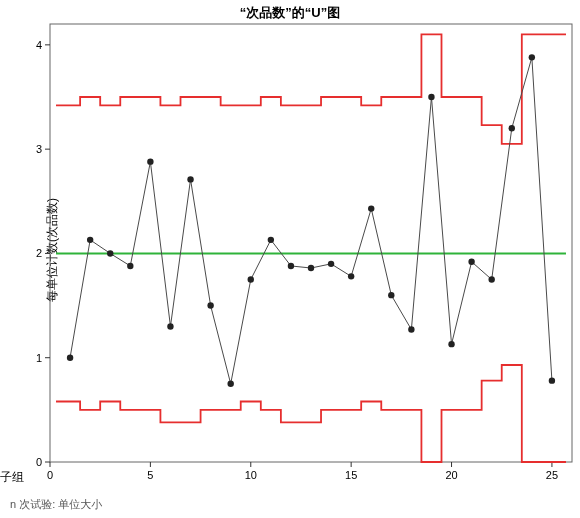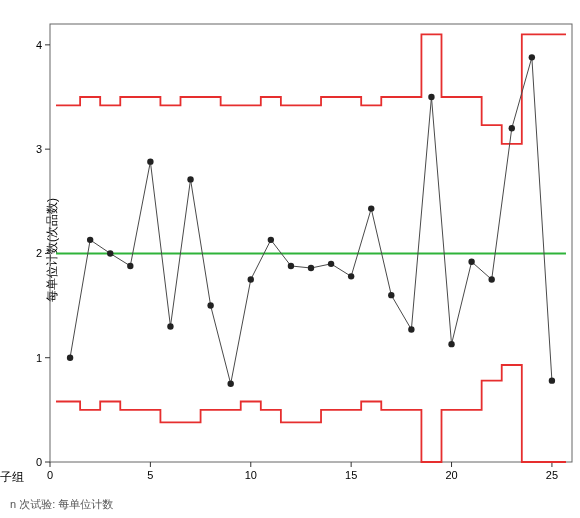--- a/index.html
+++ b/index.html
@@ -11,23 +11,24 @@
   svg{position:absolute;left:0;top:0;}
   .plotbox{fill:none;stroke:#666;stroke-width:1;}
   .data-line{fill:none;stroke:#4a4a4a;stroke-width:1;}
   .ucl,.lcl{fill:none;stroke:#e62e2e;stroke-width:1.8;}
   .center{fill:none;stroke:#2fb33a;stroke-width:2;}
 </style>
 </head>
 <body>
 <div class="wrap">
 
+  <div class="title">“次品数”的“U”图</div>
   <div class="ylabel">每单位计数(次品数)</div>
   <div class="xlabel">子组</div>
-  <div class="footnote">n 次试验: 每单位计数</div>
+  <div class="footnote">n 次试验: 单位大小</div>
 
   <svg id="svg" width="580" height="518">
       <rect x="50" y="24" width="522" height="438" class="plotbox"></rect>
       <line x1="50" x2="45" y1="462" y2="462" stroke="#333"></line>
       <text x="42" y="466" text-anchor="end" font-size="11">0</text>
       <line x1="50" x2="45" y1="357.7142857142857" y2="357.7142857142857" stroke="#333"></line>
       <text x="42" y="361.7142857142857" text-anchor="end" font-size="11">1</text>
       <line x1="50" x2="45" y1="253.42857142857144" y2="253.42857142857144" stroke="#333"></line>
       <text x="42" y="257.42857142857144" text-anchor="end" font-size="11">2</text>
       <line x1="50" x2="45" y1="149.1428571428571" y2="149.1428571428571" stroke="#333"></line>

